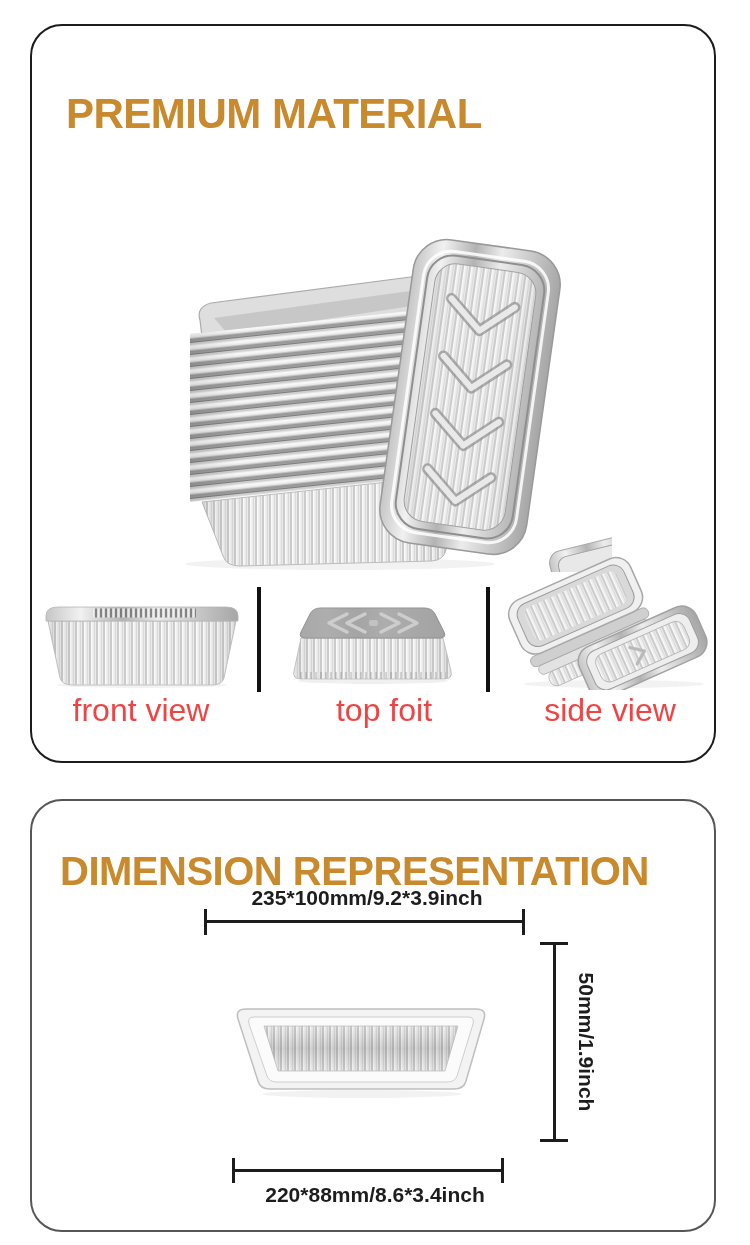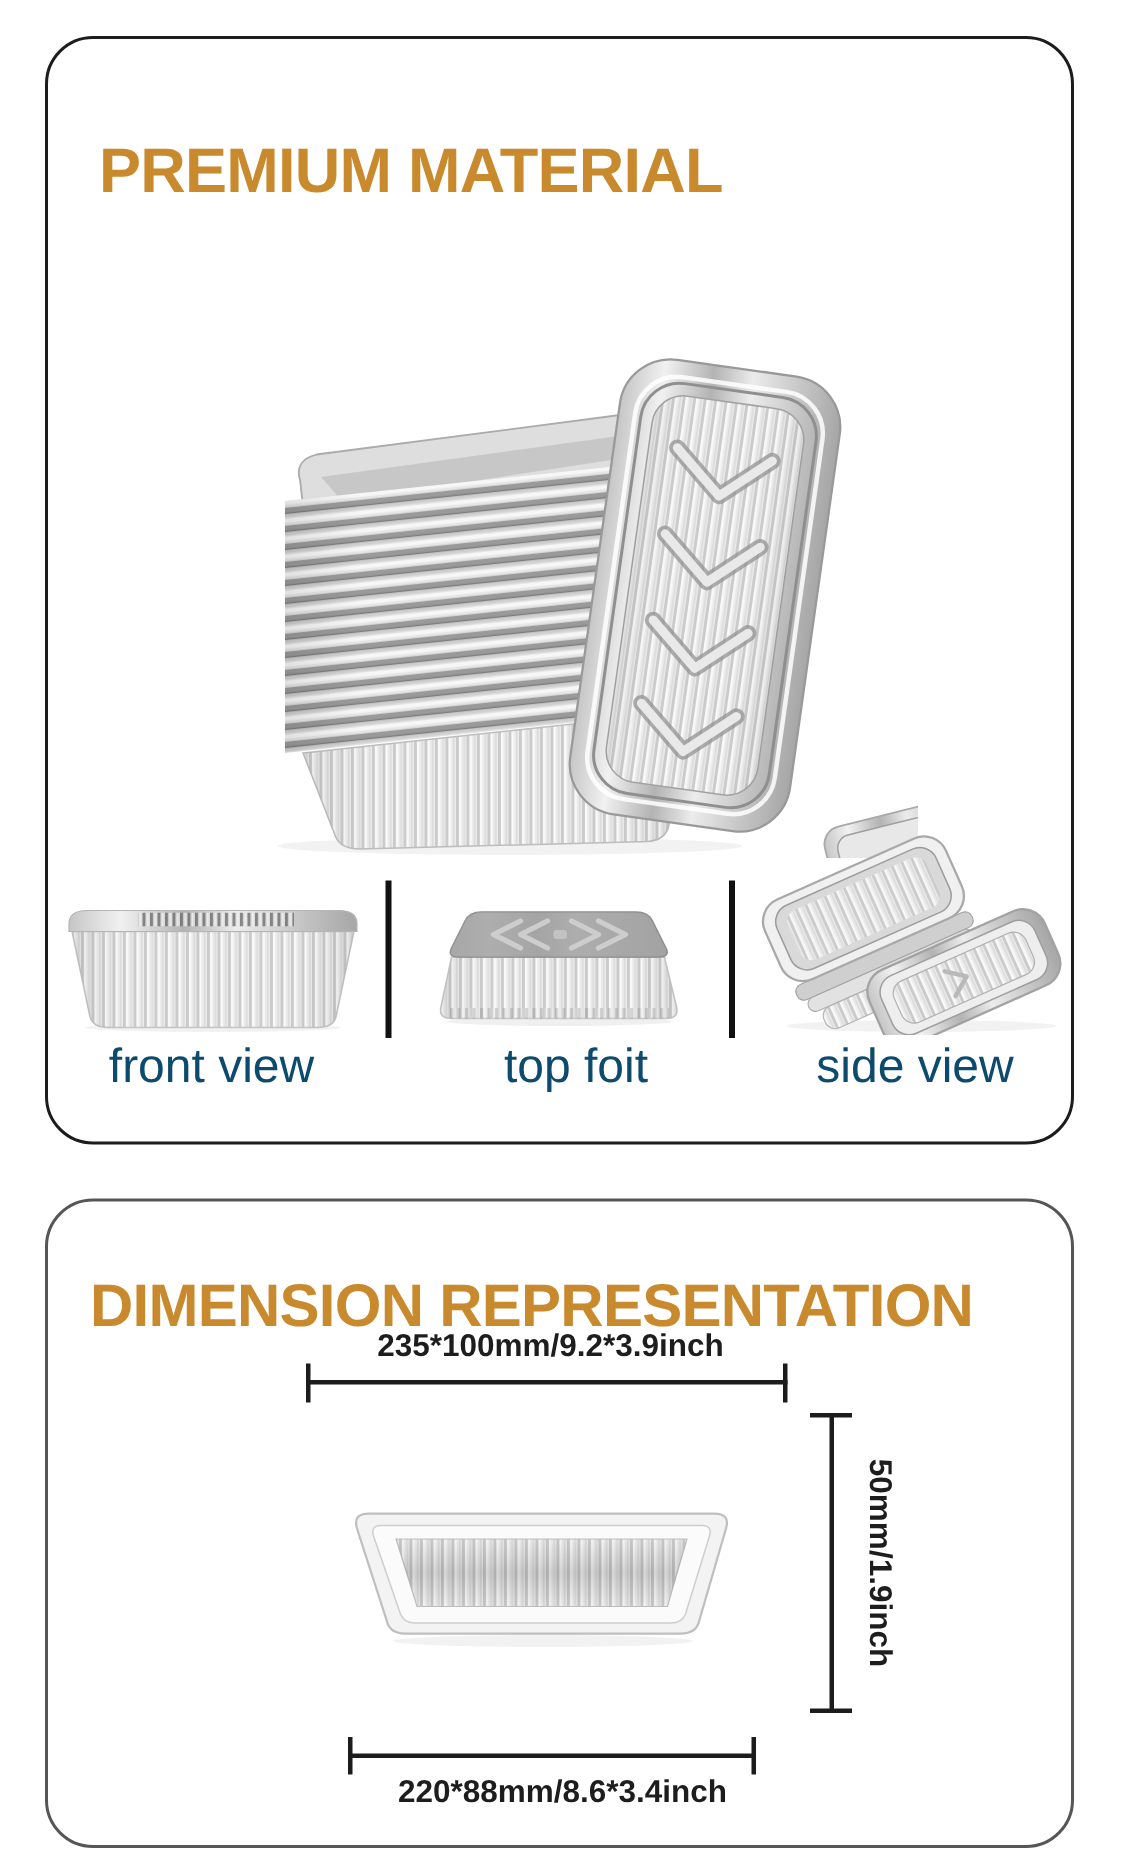--- a/index.html
+++ b/index.html
@@ -14,21 +14,21 @@
   .bullets li{position:relative;padding-left:24px;height:31px;line-height:31px;font-size:18px;letter-spacing:-0.2px;color:#58585a;white-space:nowrap;}
   .bullets li::before{content:"";position:absolute;left:0;top:12px;width:8px;height:8px;border-radius:50%;background:#c9892d;}
   .photo{position:absolute;}
   .photo-main{left:118px;top:198px;width:462px;height:348px;}
   .photo-front{left:8px;top:568px;width:204px;height:94px;}
   .photo-top{left:253px;top:576px;width:175px;height:82px;}
   .photo-side{left:462px;top:524px;width:216px;height:140px;}
   .view-divider{position:absolute;top:561px;width:4px;height:105px;background:#111111;}
   .divider-1{left:225px;}
   .divider-2{left:454px;}
-  .view-label{position:absolute;top:666px;transform:translateX(-50%);font-size:32px;color:#0c4a6e;white-space:nowrap;}
+  .view-label{position:absolute;top:666px;transform:translateX(-50%);font-size:32px;color:#ef4444;white-space:nowrap;}
   .label-front{left:109px;}
   .label-top{left:352px;}
   .label-side{left:578px;}
   .dim-line{position:absolute;background:#1c1c1c;}
   .dim-text{position:absolute;color:#1d1d1d;font-size:21px;font-weight:bold;white-space:nowrap;}
   .dim-top-text{left:335px;top:85px;transform:translateX(-50%);}
   .dim-bottom-text{left:343px;top:382px;transform:translateX(-50%);}
   .dim-height-text{left:554px;top:241px;transform:translate(-50%,-50%) rotate(90deg);}
   .h-line-top{left:173px;top:119px;width:320px;height:3px;}
   .tick-top-l{left:172px;top:108px;width:3px;height:26px;}

